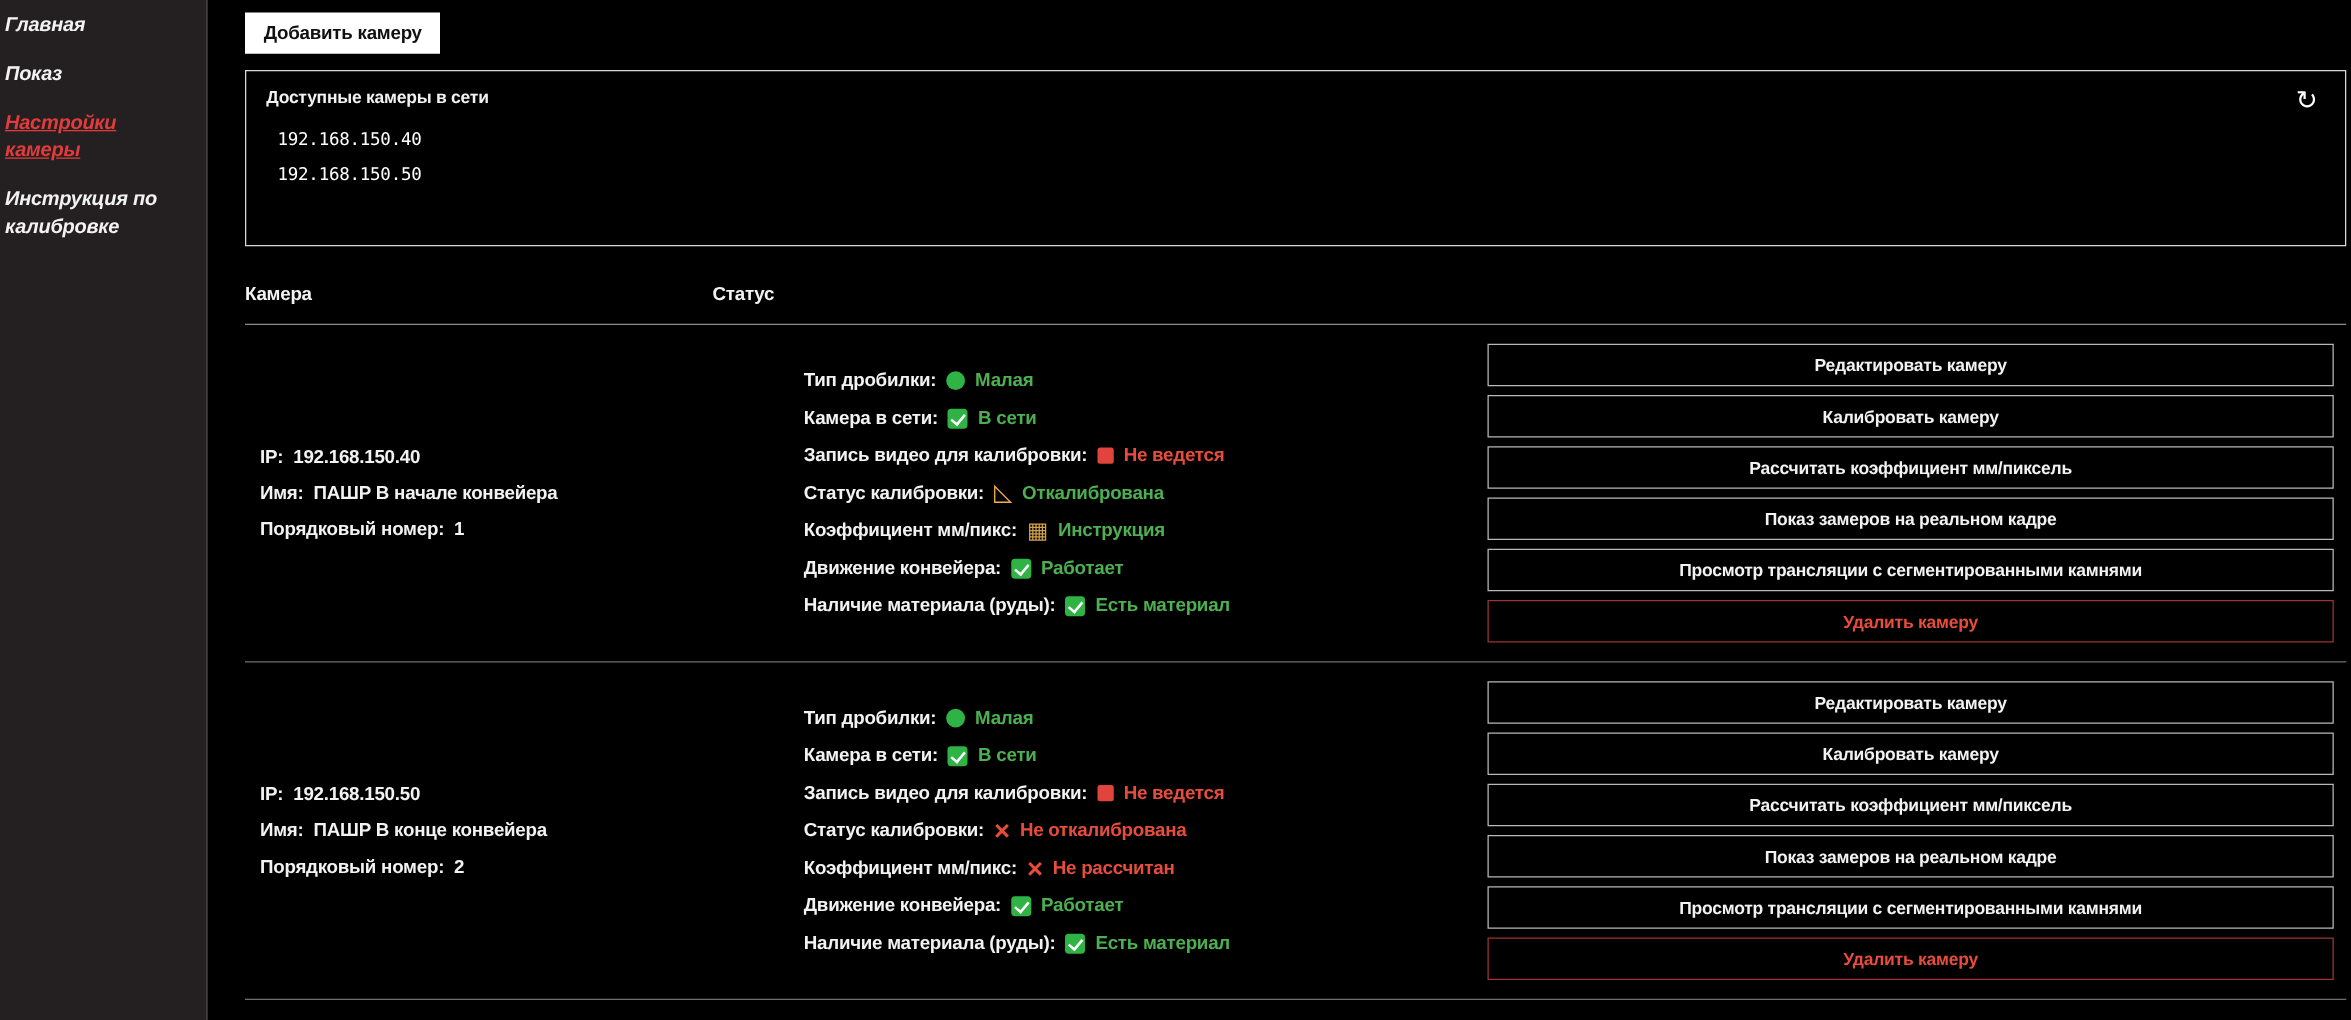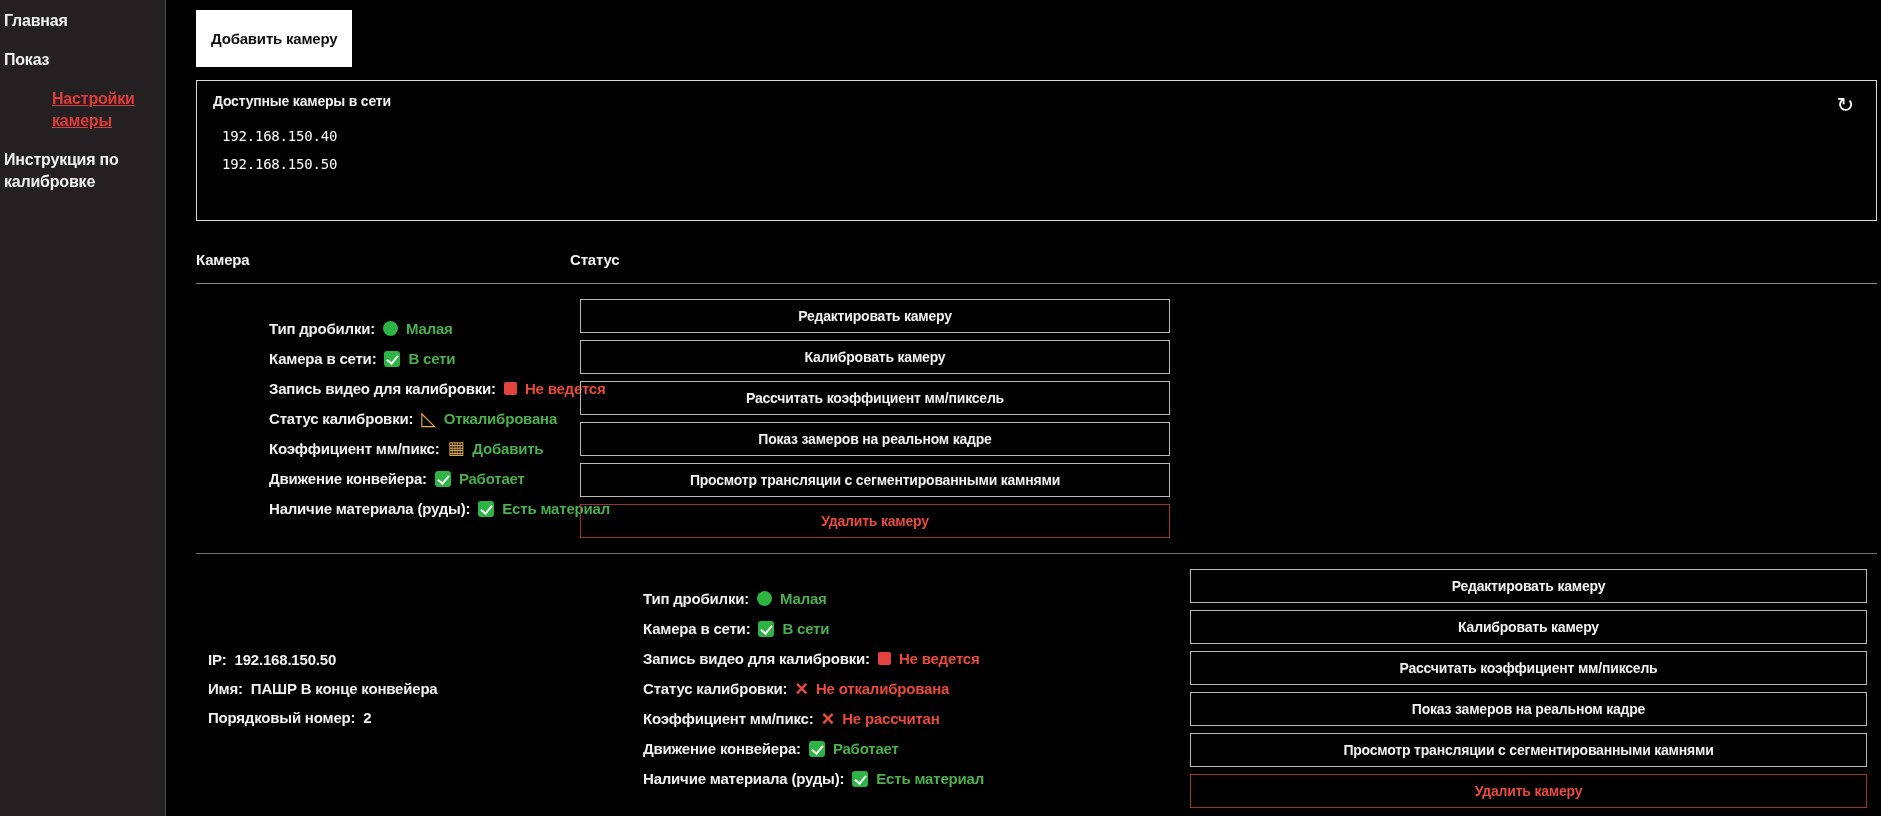--- a/index.html
+++ b/index.html
@@ -7,30 +7,30 @@
     width:1881px;height:816px;overflow:hidden;position:relative;
     font-family:"Liberation Sans","DejaVu Sans",sans-serif;
     color:#f2f2f2;font-weight:700;letter-spacing:-0.2px;
     --ok:#4caf50;--error:#e74c3c;--accent:#e23b3b;
   }
   
   .sidebar{
     position:absolute;left:0;top:0;bottom:0;width:166px;
     background:#242021;border-right:1px solid #4f4a4a;
     padding:10px 10px 0 4px;box-sizing:border-box;
-    display:flex;flex-direction:column;gap:17px;
+    display:flex;flex-direction:column;gap:17px;font-style:italic;
   }
   .side-item{font-size:16px;line-height:22px;color:#f2f2f2;cursor:pointer;text-decoration:none;}
-  .side-item.active{color:var(--accent);text-decoration:underline;margin-left:48px;}
+  .side-item.active{color:var(--accent);text-decoration:underline;}
   
   .main{margin-left:167px;padding:10px 4px 0 29px;}
   .add-camera{
     display:inline-block;background:#fff;color:#111;border:none;
     font:700 15px "Liberation Sans","DejaVu Sans",sans-serif;letter-spacing:-0.2px;
-    padding:20px 15px;margin-bottom:13px;cursor:pointer;
+    padding:8px 15px;margin-bottom:13px;cursor:pointer;
   }
   .panel{
     border:1px solid #d9d9d9;min-height:141px;box-sizing:border-box;
     padding:12px 16px;position:relative;
   }
   .panel-title{margin:0 0 13px 0;font-size:14px;font-weight:700;}
   .refresh{
     position:absolute;top:14px;right:22px;font-size:21px;line-height:20px;
     color:#fff;cursor:pointer;font-weight:400;
   }
@@ -102,20 +102,25 @@
       </ul>
   </section>
 
   <section class="table">
     <div class="thead">
       <span>Камера</span>
       <span>Статус</span>
     </div>
     <div id="table-body">
         <div class="trow">
+          <div class="cell-info">
+            <div class="info-line"><span class="lbl">IP:</span><span class="val">192.168.150.40</span></div>
+            <div class="info-line"><span class="lbl">Имя:</span><span class="val">ПАШР В начале конвейера</span></div>
+            <div class="info-line"><span class="lbl">Порядковый номер:</span><span class="val">1</span></div>
+          </div>
           <div class="cell-status">
             <div class="status-line">
               <span class="s-lbl">Тип дробилки:</span>
               <span class="s-icon i-green-circle"></span>
               <span class="s-val ok">Малая</span>
             </div>
             <div class="status-line">
               <span class="s-lbl">Камера в сети:</span>
               <span class="s-icon i-check-green"></span>
               <span class="s-val ok">В сети</span>
@@ -126,21 +131,21 @@
               <span class="s-val error">Не ведется</span>
             </div>
             <div class="status-line">
               <span class="s-lbl">Статус калибровки:</span>
               <span class="s-icon i-triangle-ruler">◺</span>
               <span class="s-val ok">Откалибрована</span>
             </div>
             <div class="status-line">
               <span class="s-lbl">Коэффициент мм/пикс:</span>
               <span class="s-icon i-abacus">▦</span>
-              <span class="s-val ok">Добавить</span>
+              <span class="s-val ok">Инструкция</span>
             </div>
             <div class="status-line">
               <span class="s-lbl">Движение конвейера:</span>
               <span class="s-icon i-check-green"></span>
               <span class="s-val ok">Работает</span>
             </div>
             <div class="status-line">
               <span class="s-lbl">Наличие материала (руды):</span>
               <span class="s-icon i-check-green"></span>
               <span class="s-val ok">Есть материал</span>

